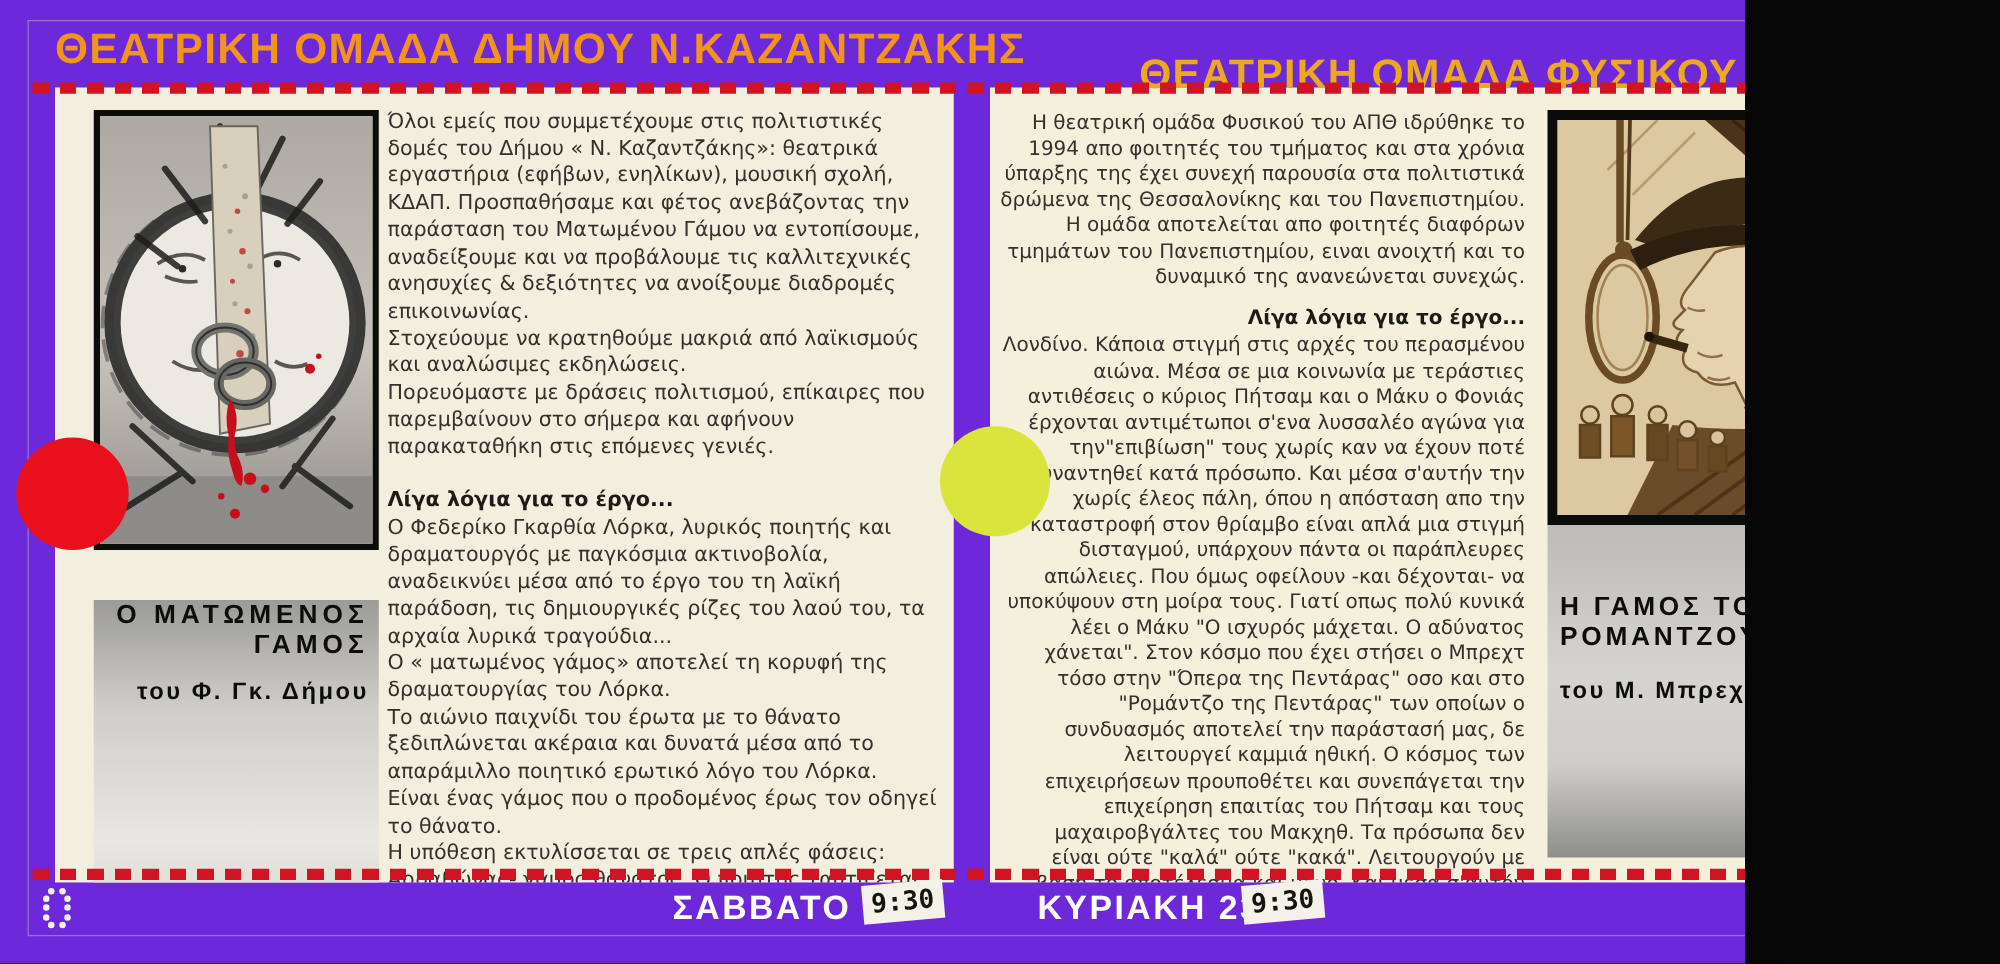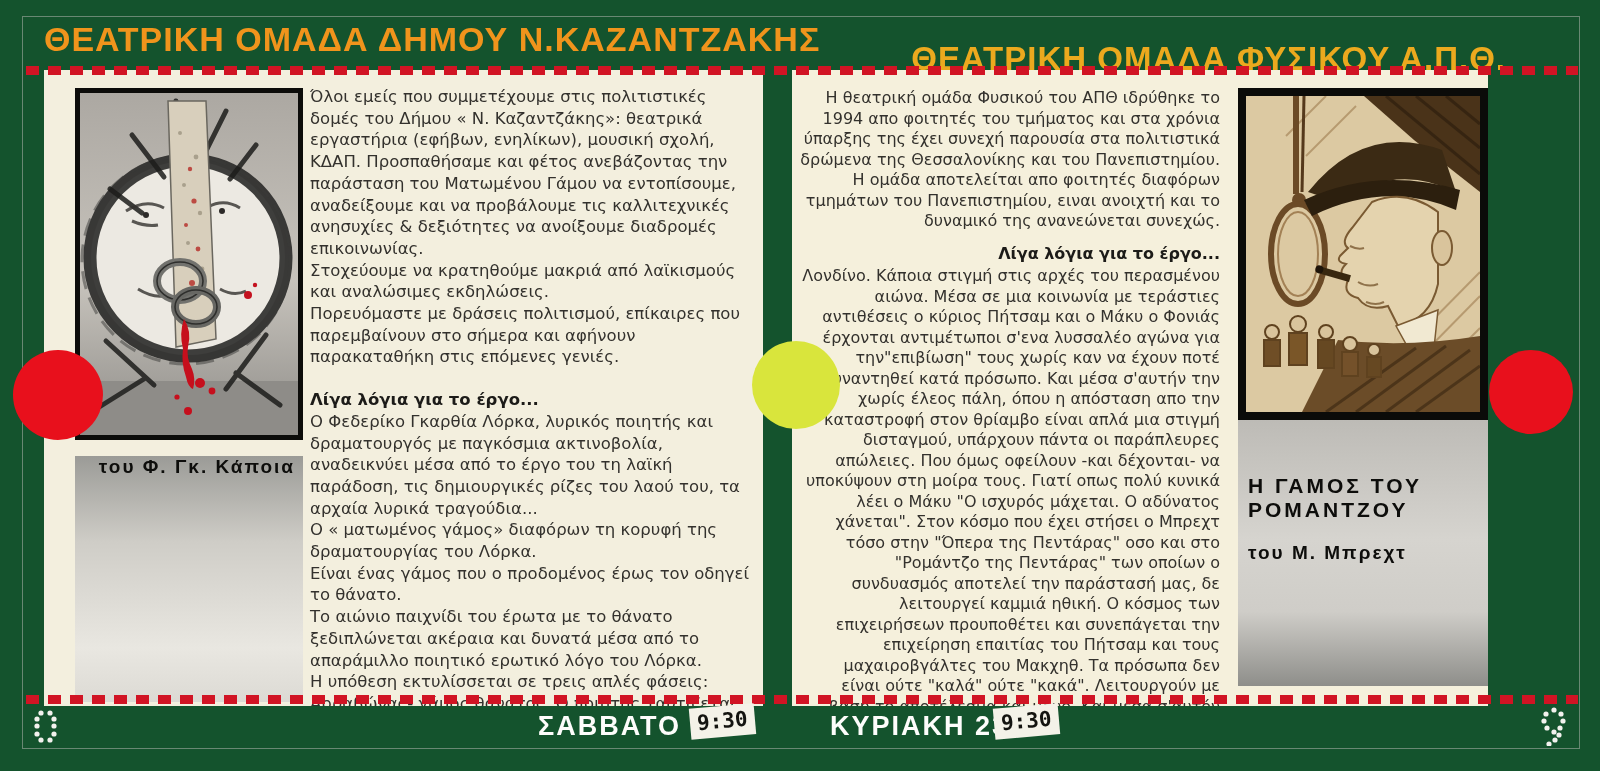--- a/index.html
+++ b/index.html
@@ -1,16 +1,16 @@
 <!DOCTYPE html>
 <html><head>
 <meta charset="utf-8">
 <style>
   html,body{margin:0;padding:0;background:#060606;}
-  .stage{position:relative;width:1600px;height:771px;background:#14532d;overflow:hidden;
+  .stage{position:relative;width:1396px;height:771px;background:#6d28d9;overflow:hidden;
          font-family:"DejaVu Sans",sans-serif;}
   .frame{position:absolute;left:22px;top:16px;width:1556px;height:731px;
          border:1px solid rgba(190,190,185,.5);z-index:1;}
   
   .hdr{position:absolute;top:20px;font-family:"Liberation Sans",sans-serif;font-weight:900;z-index:4;
        white-space:nowrap;}
   .hdr-l{left:44px;width:719px;text-align:center;font-size:34px;color:#f0941c;letter-spacing:1px;}
   .hdr-r{left:814px;width:692px;text-align:right;font-size:33px;color:#eca91e;letter-spacing:1px;margin-top:20px;}
   
   .panel{position:absolute;top:70px;height:636px;overflow:hidden;z-index:2;}
@@ -137,33 +137,37 @@
 
         <path d="M104,226 q8,12 4,28 q-2,10 4,22 q4,10 1,20 q-5,-2 -7,-12 q-5,-14 -3,-28 q-4,-16 1,-30 Z" fill="#c60f1d"></path>
         <circle cx="120" cy="290" r="5" fill="#c60f1d"></circle>
           <circle cx="132" cy="298" r="3.4" fill="#c60f1d"></circle>
         <circle cx="108" cy="318" r="4" fill="#c60f1d"></circle>
           <circle cx="97" cy="304" r="2.6" fill="#c60f1d"></circle>
         <circle cx="168" cy="202" r="4" fill="#c4121f"></circle>
           <circle cx="175" cy="192" r="2.2" fill="#c4121f"></circle>
       </svg>
       <div class="strip-l">
-        <div class="author-l">του Φ. Γκ. Κάποια</div>
+        <div class="title-l">
+          <div>Ο ΜΑΤΩΜΕΝΟΣ</div>
+          <div>ΓΑΜΟΣ</div>
+        </div>
+        <div class="author-l">του Φ. Γκ. Δήμου</div>
       </div>
     </div>
 
     <div class="body-l">
       <p>Όλοι εμείς που συμμετέχουμε στις πολιτιστικές δομές του Δήμου « Ν. Καζαντζάκης»: θεατρικά εργαστήρια (εφήβων, ενηλίκων), μουσική σχολή, ΚΔΑΠ.  Προσπαθήσαμε και φέτος ανεβάζοντας την παράσταση του Ματωμένου Γάμου να εντοπίσουμε, αναδείξουμε και να προβάλουμε τις καλλιτεχνικές ανησυχίες &amp; δεξιότητες  να ανοίξουμε διαδρομές επικοινωνίας.</p>
       <p>Στοχεύουμε να κρατηθούμε μακριά από λαϊκισμούς και αναλώσιμες εκδηλώσεις.</p>
       <p>Πορευόμαστε με δράσεις πολιτισμού, επίκαιρες που παρεμβαίνουν στο σήμερα και αφήνουν παρακαταθήκη στις επόμενες γενιές.</p>
       <p class="sec-h">Λίγα λόγια για το έργο...</p>
       <p>Ο Φεδερίκο Γκαρθία Λόρκα, λυρικός ποιητής και δραματουργός με παγκόσμια ακτινοβολία, αναδεικνύει μέσα από το έργο του τη λαϊκή παράδοση, τις δημιουργικές ρίζες του λαού του, τα αρχαία λυρικά τραγούδια...</p>
-      <p>Ο « ματωμένος γάμος» διαφόρων τη κορυφή της δραματουργίας του Λόρκα.</p>
+      <p>Ο « ματωμένος γάμος» αποτελεί τη κορυφή της δραματουργίας του Λόρκα.</p>
+      <p>Το αιώνιο παιχνίδι του έρωτα με το θάνατο ξεδιπλώνεται ακέραια και δυνατά μέσα από το απαράμιλλο ποιητικό ερωτικό λόγο του Λόρκα.</p>
       <p>Είναι ένας γάμος που ο προδομένος έρως τον οδηγεί το θάνατο.</p>
-      <p>Το αιώνιο παιχνίδι του έρωτα με το θάνατο ξεδιπλώνεται ακέραια και δυνατά μέσα από το απαράμιλλο ποιητικό ερωτικό λόγο του Λόρκα.</p>
       <p>Η υπόθεση εκτυλίσσεται σε τρεις απλές φάσεις: Αρραβώνας- γάμος  θάνατος. Ο ποιητής ταυτίζεται με το τραγούδι του λαού και μας δίνει ένα κομμάτι αθανασίας, ένα ουσιαστικό θέατρο.</p>
     </div>
   </div>
 
   <div class="panel panel-r">
 
     <div class="body-r">
       <p>Η θεατρική ομάδα Φυσικού του ΑΠΘ ιδρύθηκε το 1994 απο φοιτητές του τμήματος και στα χρόνια ύπαρξης της έχει συνεχή παρουσία στα πολιτιστικά δρώμενα της Θεσσαλονίκης και του Πανεπιστημίου. Η ομάδα αποτελείται απο φοιτητές διαφόρων τμημάτων του Πανεπιστημίου, ειναι ανοιχτή και το δυναμικό της ανανεώνεται συνεχώς.</p>
       <p class="sec-h">Λίγα λόγια για το έργο...</p>
       <p>Λονδίνο. Κάποια στιγμή στις αρχές του περασμένου αιώνα. Μέσα σε μια κοινωνία με τεράστιες αντιθέσεις ο κύριος Πήτσαμ και ο Μάκυ ο Φονιάς έρχονται αντιμέτωποι σ'ενα λυσσαλέο αγώνα για την"επιβίωση" τους χωρίς καν να έχουν ποτέ συναντηθεί κατά πρόσωπο. Και μέσα σ'αυτήν την χωρίς έλεος πάλη, όπου η απόσταση απο την καταστροφή στον θρίαμβο είναι απλά μια στιγμή δισταγμού, υπάρχουν πάντα οι παράπλευρες απώλειες. Που όμως οφείλουν -και δέχονται- να υποκύψουν στη μοίρα τους. Γιατί οπως πολύ κυνικά λέει ο Μάκυ "Ο ισχυρός μάχεται. Ο αδύνατος χάνεται". Στον κόσμο που έχει στήσει ο Μπρεχτ τόσο στην "Όπερα της Πεντάρας" οσο και στο "Ρομάντζο της Πεντάρας" των οποίων ο συνδυασμός αποτελεί την παράστασή μας, δε λειτουργεί καμμιά ηθική. Ο κόσμος των επιχειρήσεων προυποθέτει και συνεπάγεται την επιχείρηση επαιτίας του Πήτσαμ και τους μαχαιροβγάλτες του Μακχηθ. Τα πρόσωπα δεν είναι ούτε "καλά" ούτε "κακά". Λειτουργούν με βάση το αποτέλεσμα και μόνο. Και μέσα σ'αυτόν τον γκροτέσκο κόσμο οτιδήποτε χαρακτηρίζεται ως Ανθρώπινο ακούγεται απλώς αστείο. Και η αντιστοιχία του με τη σημερινή πραγματικότητα τραγικά προφανής....</p>

